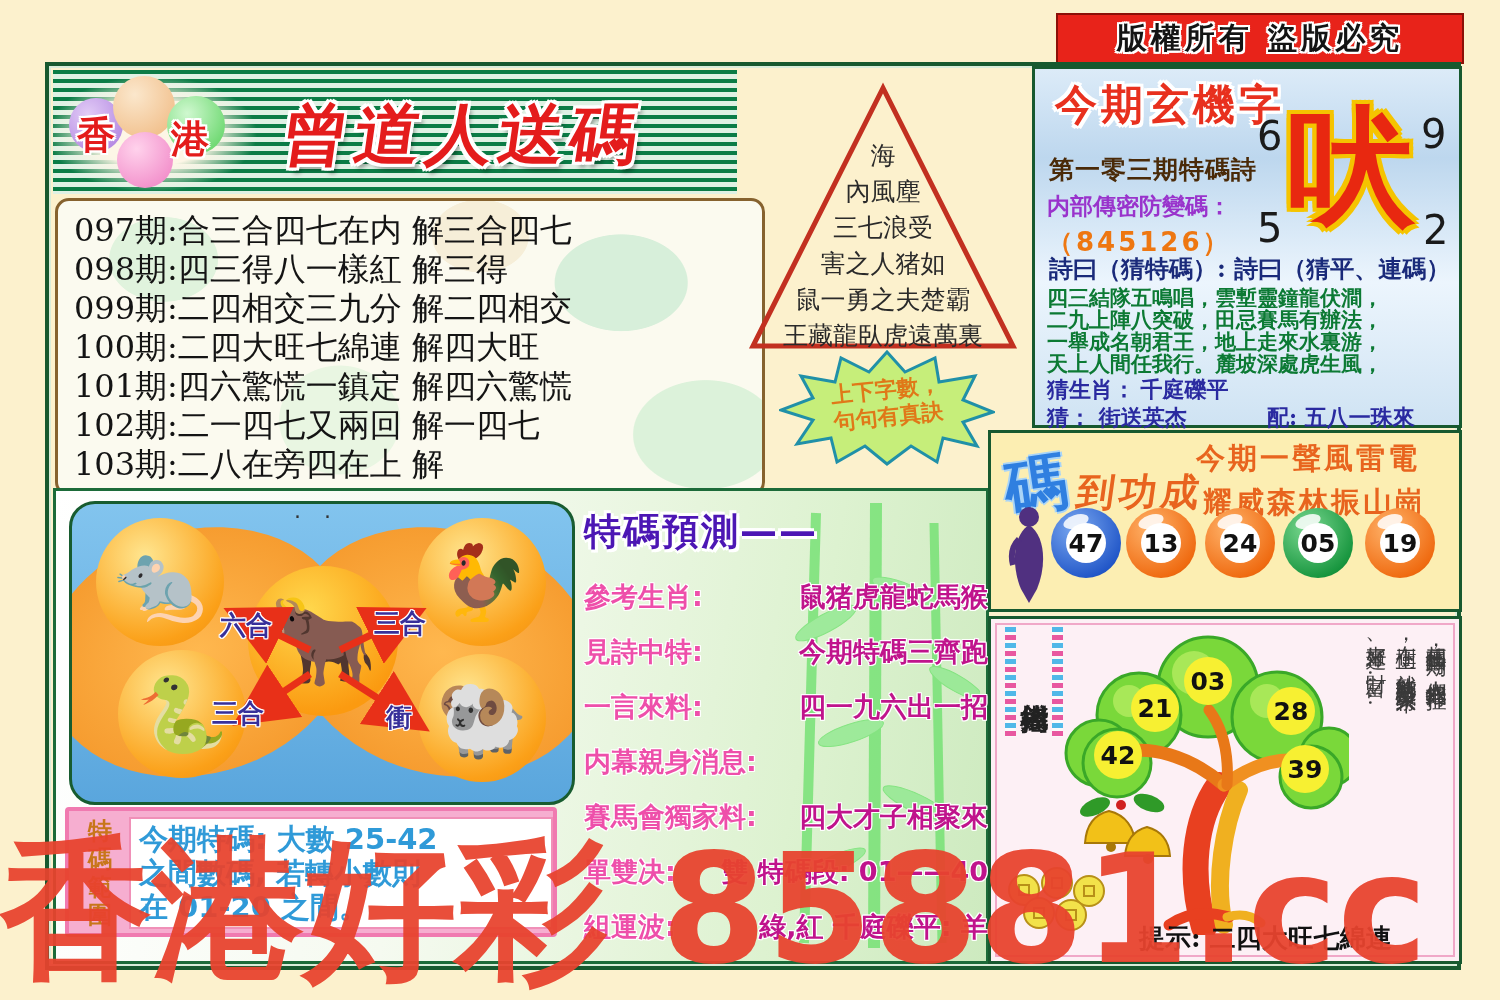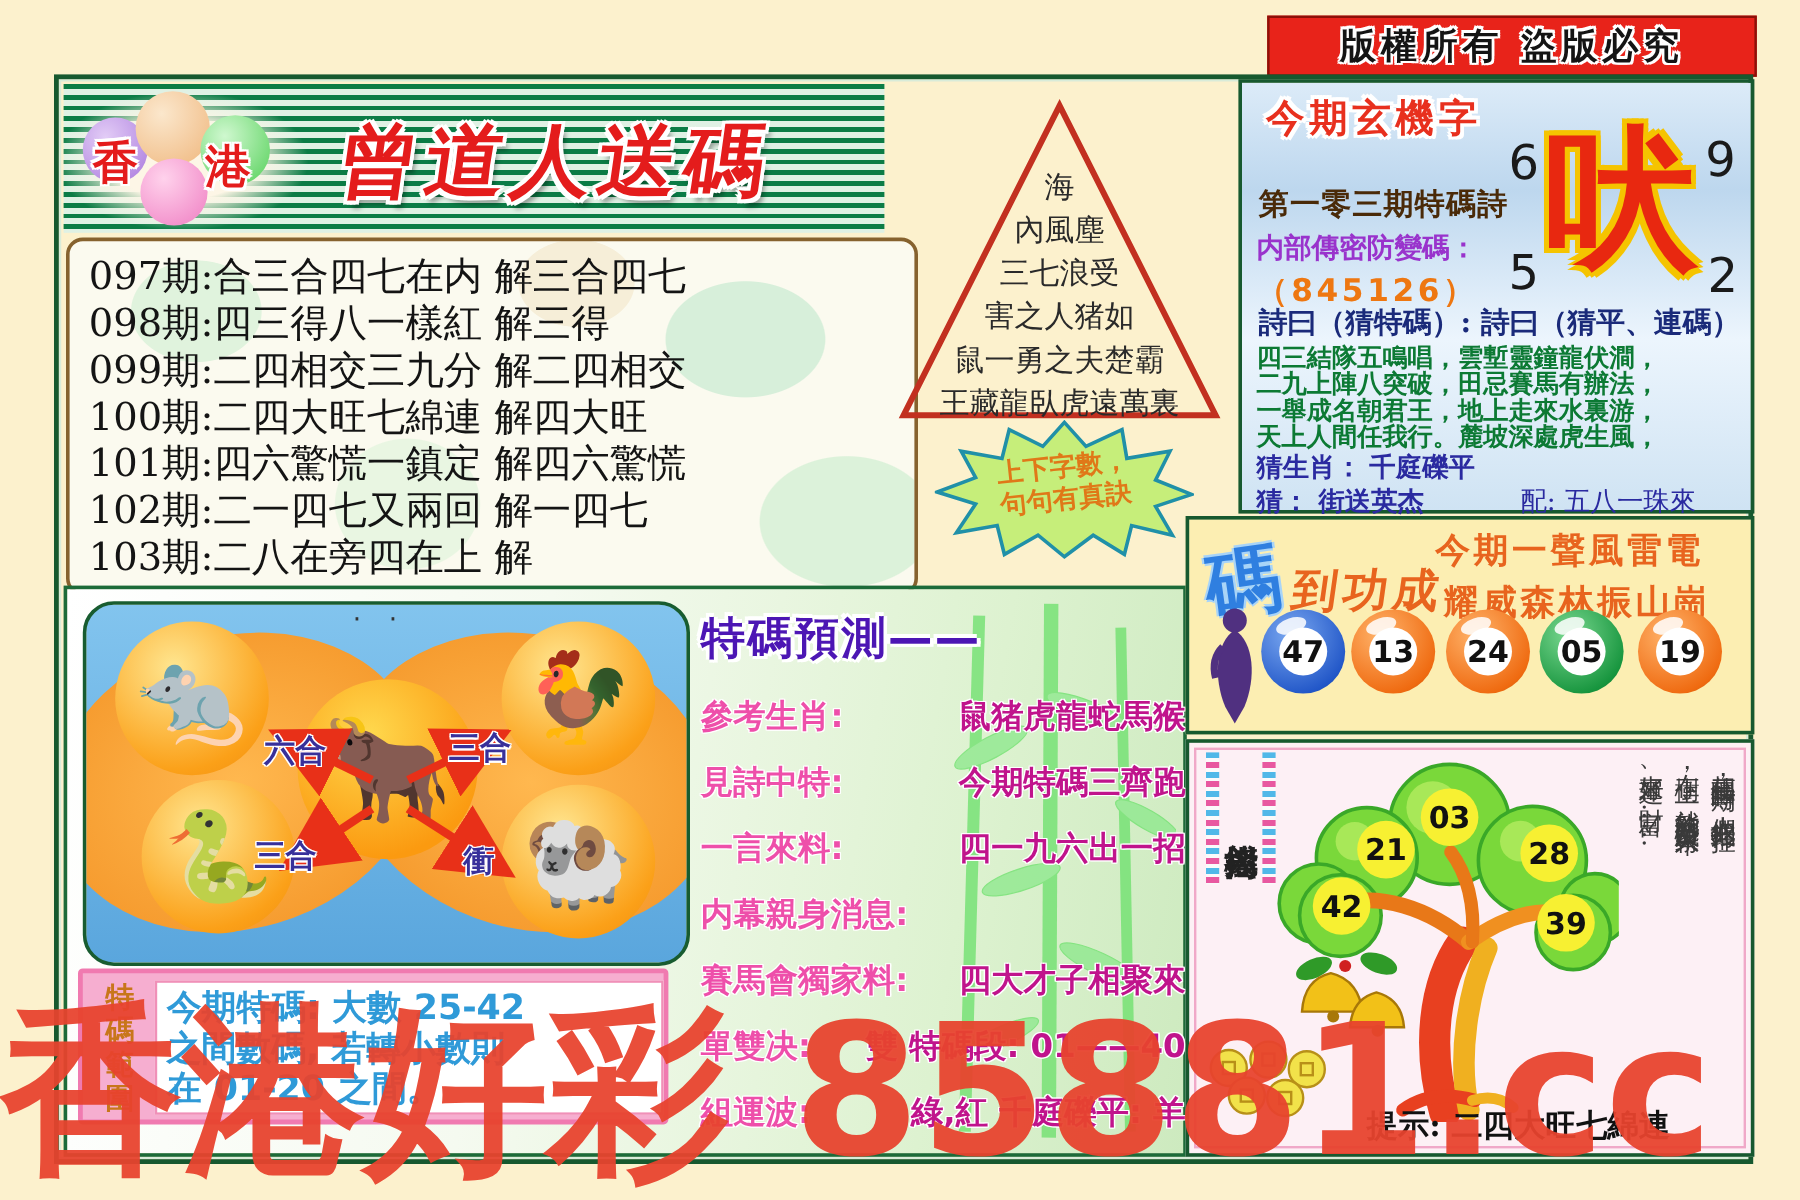--- a/index.html
+++ b/index.html
@@ -95,38 +95,38 @@
     text-shadow:-3px 0 0 #fff,3px 0 0 #fff,0 -3px 0 #fff,0 3px 0 #fff,3px 3px 0 #fff,-3px -3px 0 #fff;}
   .forecast-rows{margin-top:22px;display:flex;flex-direction:column;gap:19px;}
   .f-row{display:flex;justify-content:space-between;font-size:27px;font-weight:bold;white-space:nowrap;}
   .f-label{color:#ee4faa;}
   .f-value{color:#c0148c;}
 
   
   .panel{border:3px solid #17592f;}
   .p1{left:983px;top:0px;width:424px;height:356px;
     background:linear-gradient(180deg,#dcebf8 0%,#bdd7ee 25%,#ecf5fd 60%,#cfe3f3 100%);}
-  .p1-title{position:absolute;left:20px;top:8px;font-size:32px;font-weight:bold;color:#e8301e;letter-spacing:4px;
+  .p1-title{position:absolute;left:20px;top:8px;font-size:42px;font-weight:bold;color:#e8301e;letter-spacing:4px;
     text-shadow:-3px 0 0 #fff,3px 0 0 #fff,0 -3px 0 #fff,0 3px 0 #fff,
     -3px -3px 0 #fff,3px 3px 0 #fff,3px -3px 0 #fff,-3px 3px 0 #fff;}
   .p1-poemname{position:absolute;left:14px;top:84px;font-size:25px;font-weight:bold;color:#4a2a08;
     font-family:Liberation Sans, sans-serif;letter-spacing:1px;}
   .p1-secret{position:absolute;left:12px;top:122px;font-size:23px;font-weight:bold;color:#9933cc;}
   .p1-code{position:absolute;left:12px;top:156px;font-size:26px;font-weight:bold;color:#ee7711;letter-spacing:3px;}
   .p1-bigchar{position:absolute;left:252px;top:34px;font-size:128px;line-height:1;font-weight:bold;color:#e82810;
     text-shadow:-4px 0 0 #f5c400,4px 0 0 #f5c400,0 -4px 0 #f5c400,0 4px 0 #f5c400,
     -4px -4px 0 #f5c400,4px 4px 0 #f5c400,4px -4px 0 #f5c400,-4px 4px 0 #f5c400;}
   .p1-num{position:absolute;font-size:40px;color:#1a1a1a;}
   .p1-poemheader{position:absolute;left:14px;top:184px;font-size:24px;font-weight:bold;color:#1a2a7a;
     font-family:"DejaVu Serif",serif;white-space:nowrap;}
   .p1-cols{position:absolute;left:12px;top:218px;width:400px;display:flex;}
   .p1-col{font-family:"DejaVu Serif",serif;font-size:21px;line-height:22px;font-weight:bold;color:#0c7a34;white-space:nowrap;}
-  .p1-guess1{position:absolute;left:12px;top:306px;font-size:22px;font-weight:bold;color:#2a2aa0;font-family:Liberation Sans, sans-serif;text-align:right;}
+  .p1-guess1{position:absolute;left:12px;top:306px;font-size:22px;font-weight:bold;color:#2a2aa0;font-family:Liberation Serif, serif;text-align:right;}
   .p1-guess2{position:absolute;left:12px;top:334px;font-size:22px;font-weight:bold;color:#2a2aa0;font-family:"DejaVu Serif",serif;}
-  .p1-match{position:absolute;left:232px;top:334px;font-size:22px;font-weight:normal;color:#2a2aa0;font-family:"DejaVu Serif",serif;}
+  .p1-match{position:absolute;left:232px;top:334px;font-size:22px;font-weight:bold;color:#2a2aa0;font-family:"DejaVu Serif",serif;}
 
   .p2{left:939px;top:364px;width:468px;height:176px;background:#fceeb2;}
   .p2-word1{position:absolute;left:14px;top:10px;font-size:62px;font-weight:bold;color:#2f7fe0;
     transform:rotate(-8deg);font-family:"DejaVu Serif",serif;
     text-shadow:-2px 0 0 #a8d4f8,2px 0 0 #a8d4f8,0 -2px 0 #a8d4f8,0 2px 0 #a8d4f8;}
   .p2-word2{position:absolute;left:86px;top:34px;font-size:38px;font-weight:bold;color:#e8641e;
     transform:skewX(-8deg);letter-spacing:4px;font-family:"DejaVu Serif",serif;}
   .p2-slogan1{position:absolute;left:205px;top:6px;font-size:29px;font-weight:bold;color:#e8641e;
     font-family:"DejaVu Serif",serif;letter-spacing:3px;white-space:nowrap;}
   .p2-slogan2{position:absolute;left:212px;top:50px;font-size:29px;font-weight:bold;color:#e8641e;

